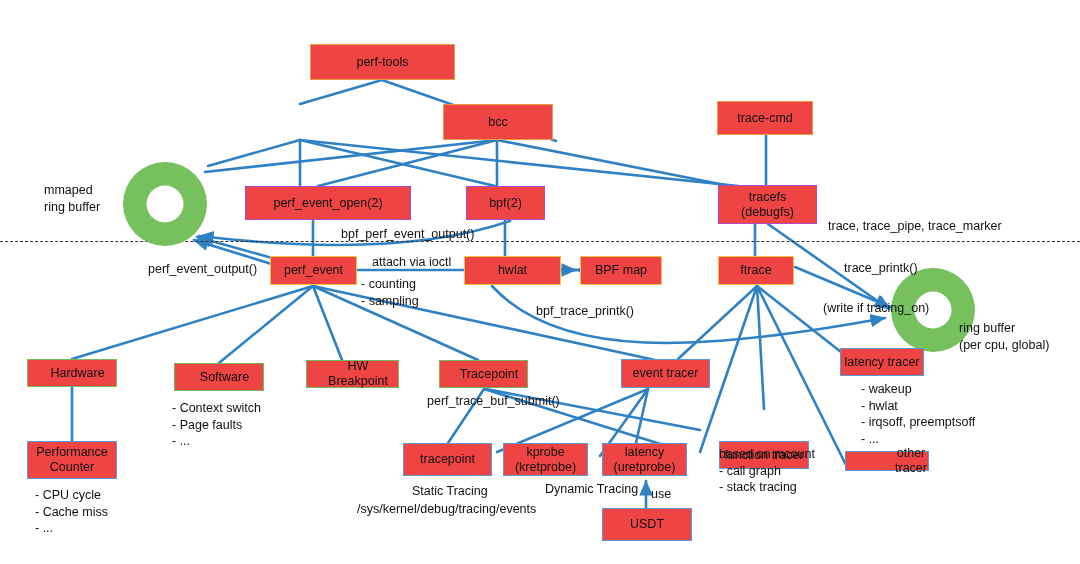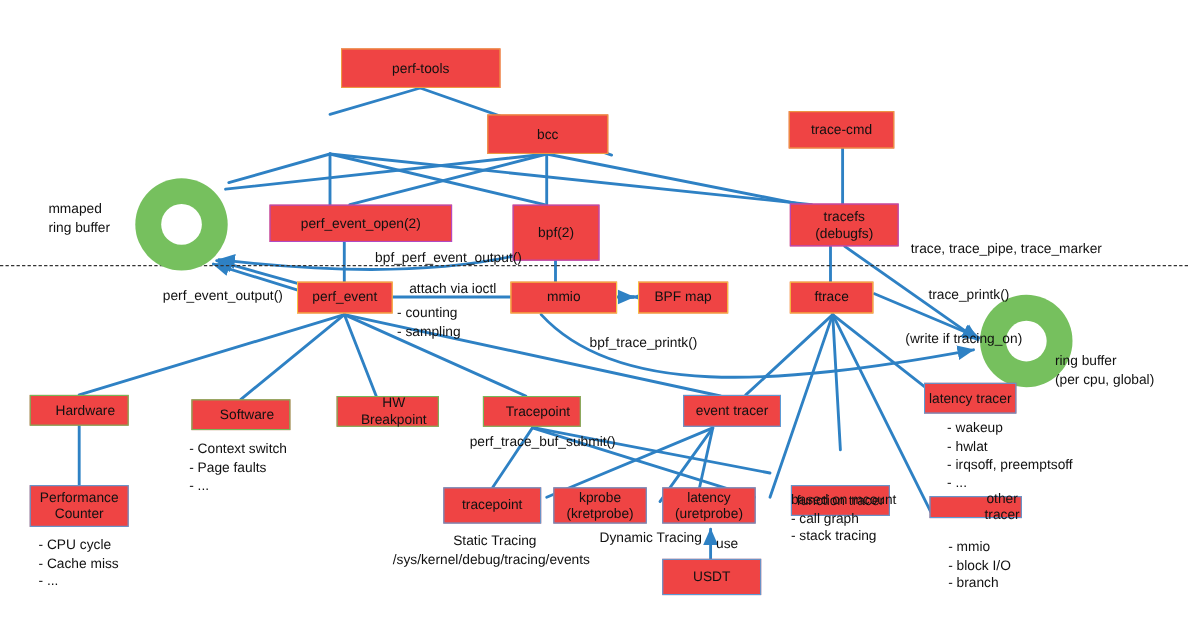--- a/index.html
+++ b/index.html
@@ -175,33 +175,33 @@
   <div class="node n-orange" style="left:443px; top:104px; width:110px; height:36px;">
     <span>bcc</span>
   </div>
   <div class="node n-orange" style="left:717px; top:101px; width:96px; height:34px;">
     <span>trace-cmd</span>
   </div>
 
   <div class="node n-purple" style="left:245px; top:186px; width:166px; height:34px;">
     <span>perf_event_open(2)</span>
   </div>
-  <div class="node n-purple" style="left:466px; top:186px; width:79px; height:51px;">
+  <div class="node n-purple" style="left:466px; top:186px; width:79px; height:34px;">
     <span>bpf(2)</span>
   </div>
   <div class="node n-purple" style="left:718px; top:185px; width:99px; height:39px;">
     <span>tracefs</span>
     <span class="l2">(debugfs)</span>
   </div>
 
   <div class="node n-yellow" style="left:270px; top:256px; width:87px; height:29px;">
     <span>perf_event</span>
   </div>
   <div class="node n-yellow" style="left:464px; top:256px; width:97px; height:29px;">
-    <span>mmio</span>
+    <span>hwlat</span>
   </div>
   <div class="node n-yellow" style="left:580px; top:256px; width:82px; height:29px;">
     <span>BPF map</span>
   </div>
   <div class="node n-yellow" style="left:718px; top:256px; width:76px; height:29px;">
     <span>ftrace</span>
   </div>
 
   <div class="node n-green" style="left:27px; top:359px; width:90px; height:28px;">
     <span>Hardware</span>
@@ -268,17 +268,14 @@
   <div class="label" style="left:35px; top:487px;">- CPU cycle
 - Cache miss
 - ...</div>
   <div class="label" style="left:719px; top:446px;">based on mcount
 - call graph
 - stack tracing</div>
   <div class="label" style="left:861px; top:381px;">- wakeup
 - hwlat
 - irqsoff, preemptsoff
 - ...</div>
-  <div class="label" style="left:862px; top:489px;">- mmio
-- block I/O
-- branch</div>
 
 </div>
 
 </body></html>

